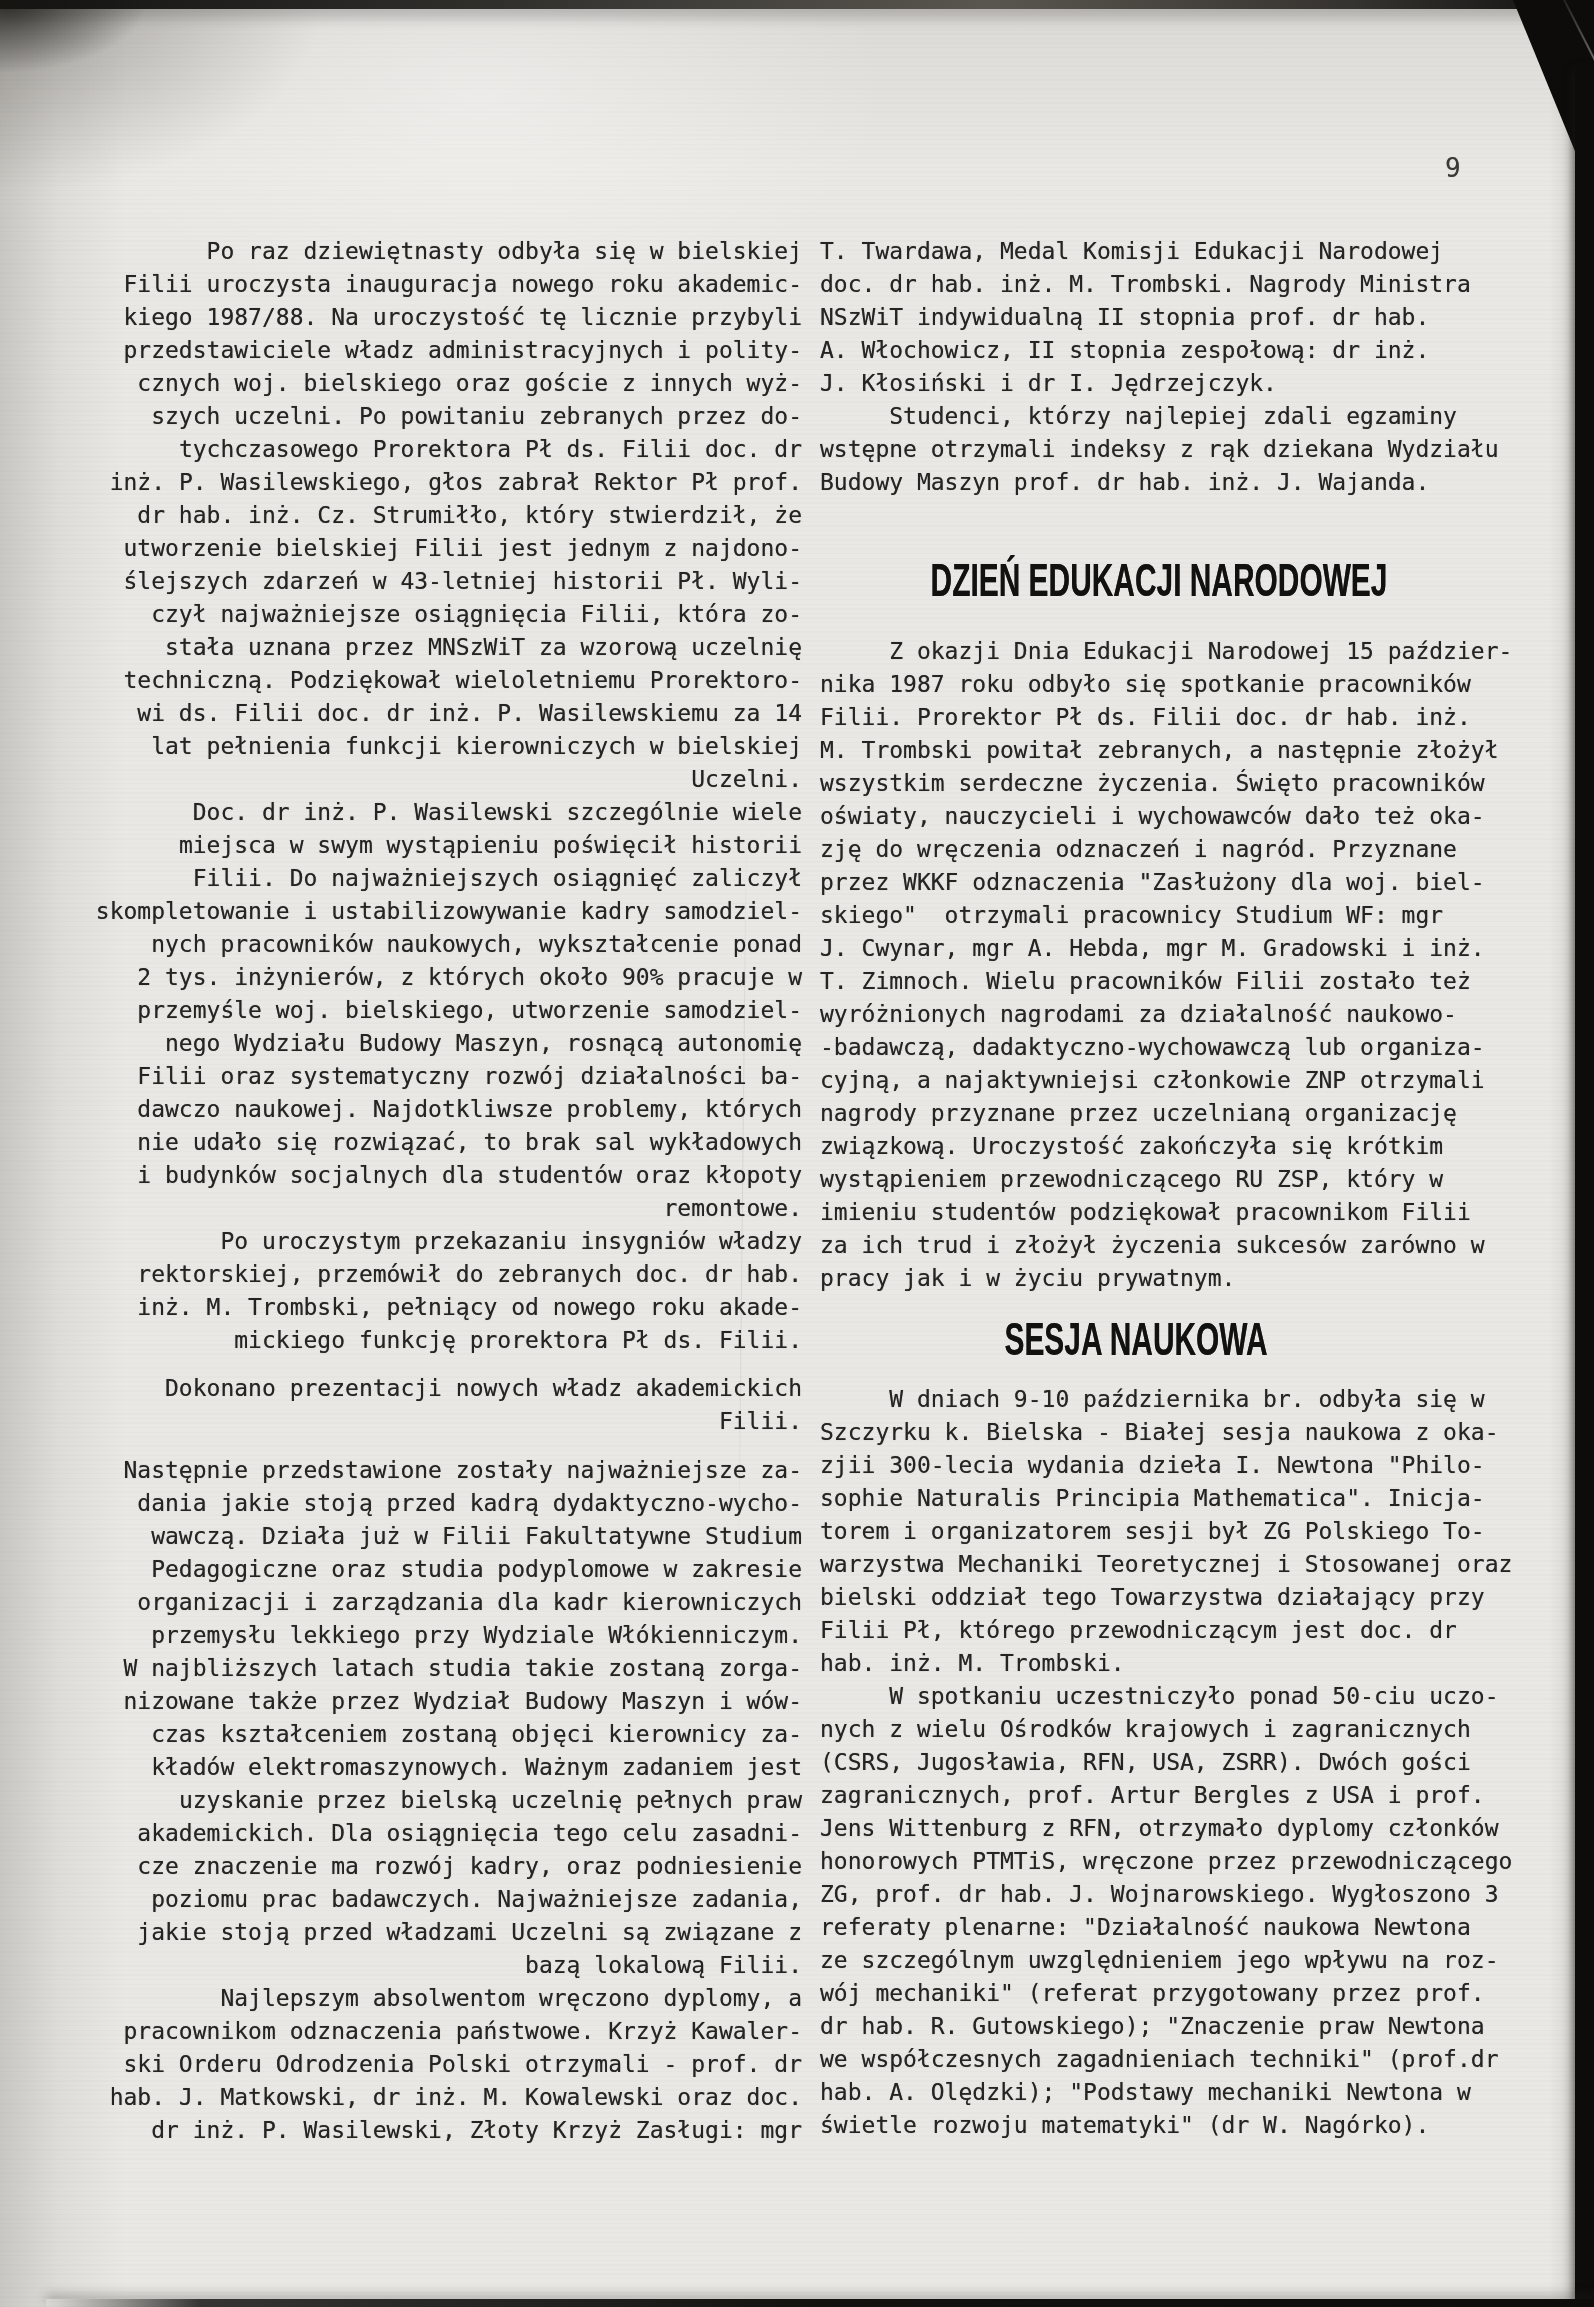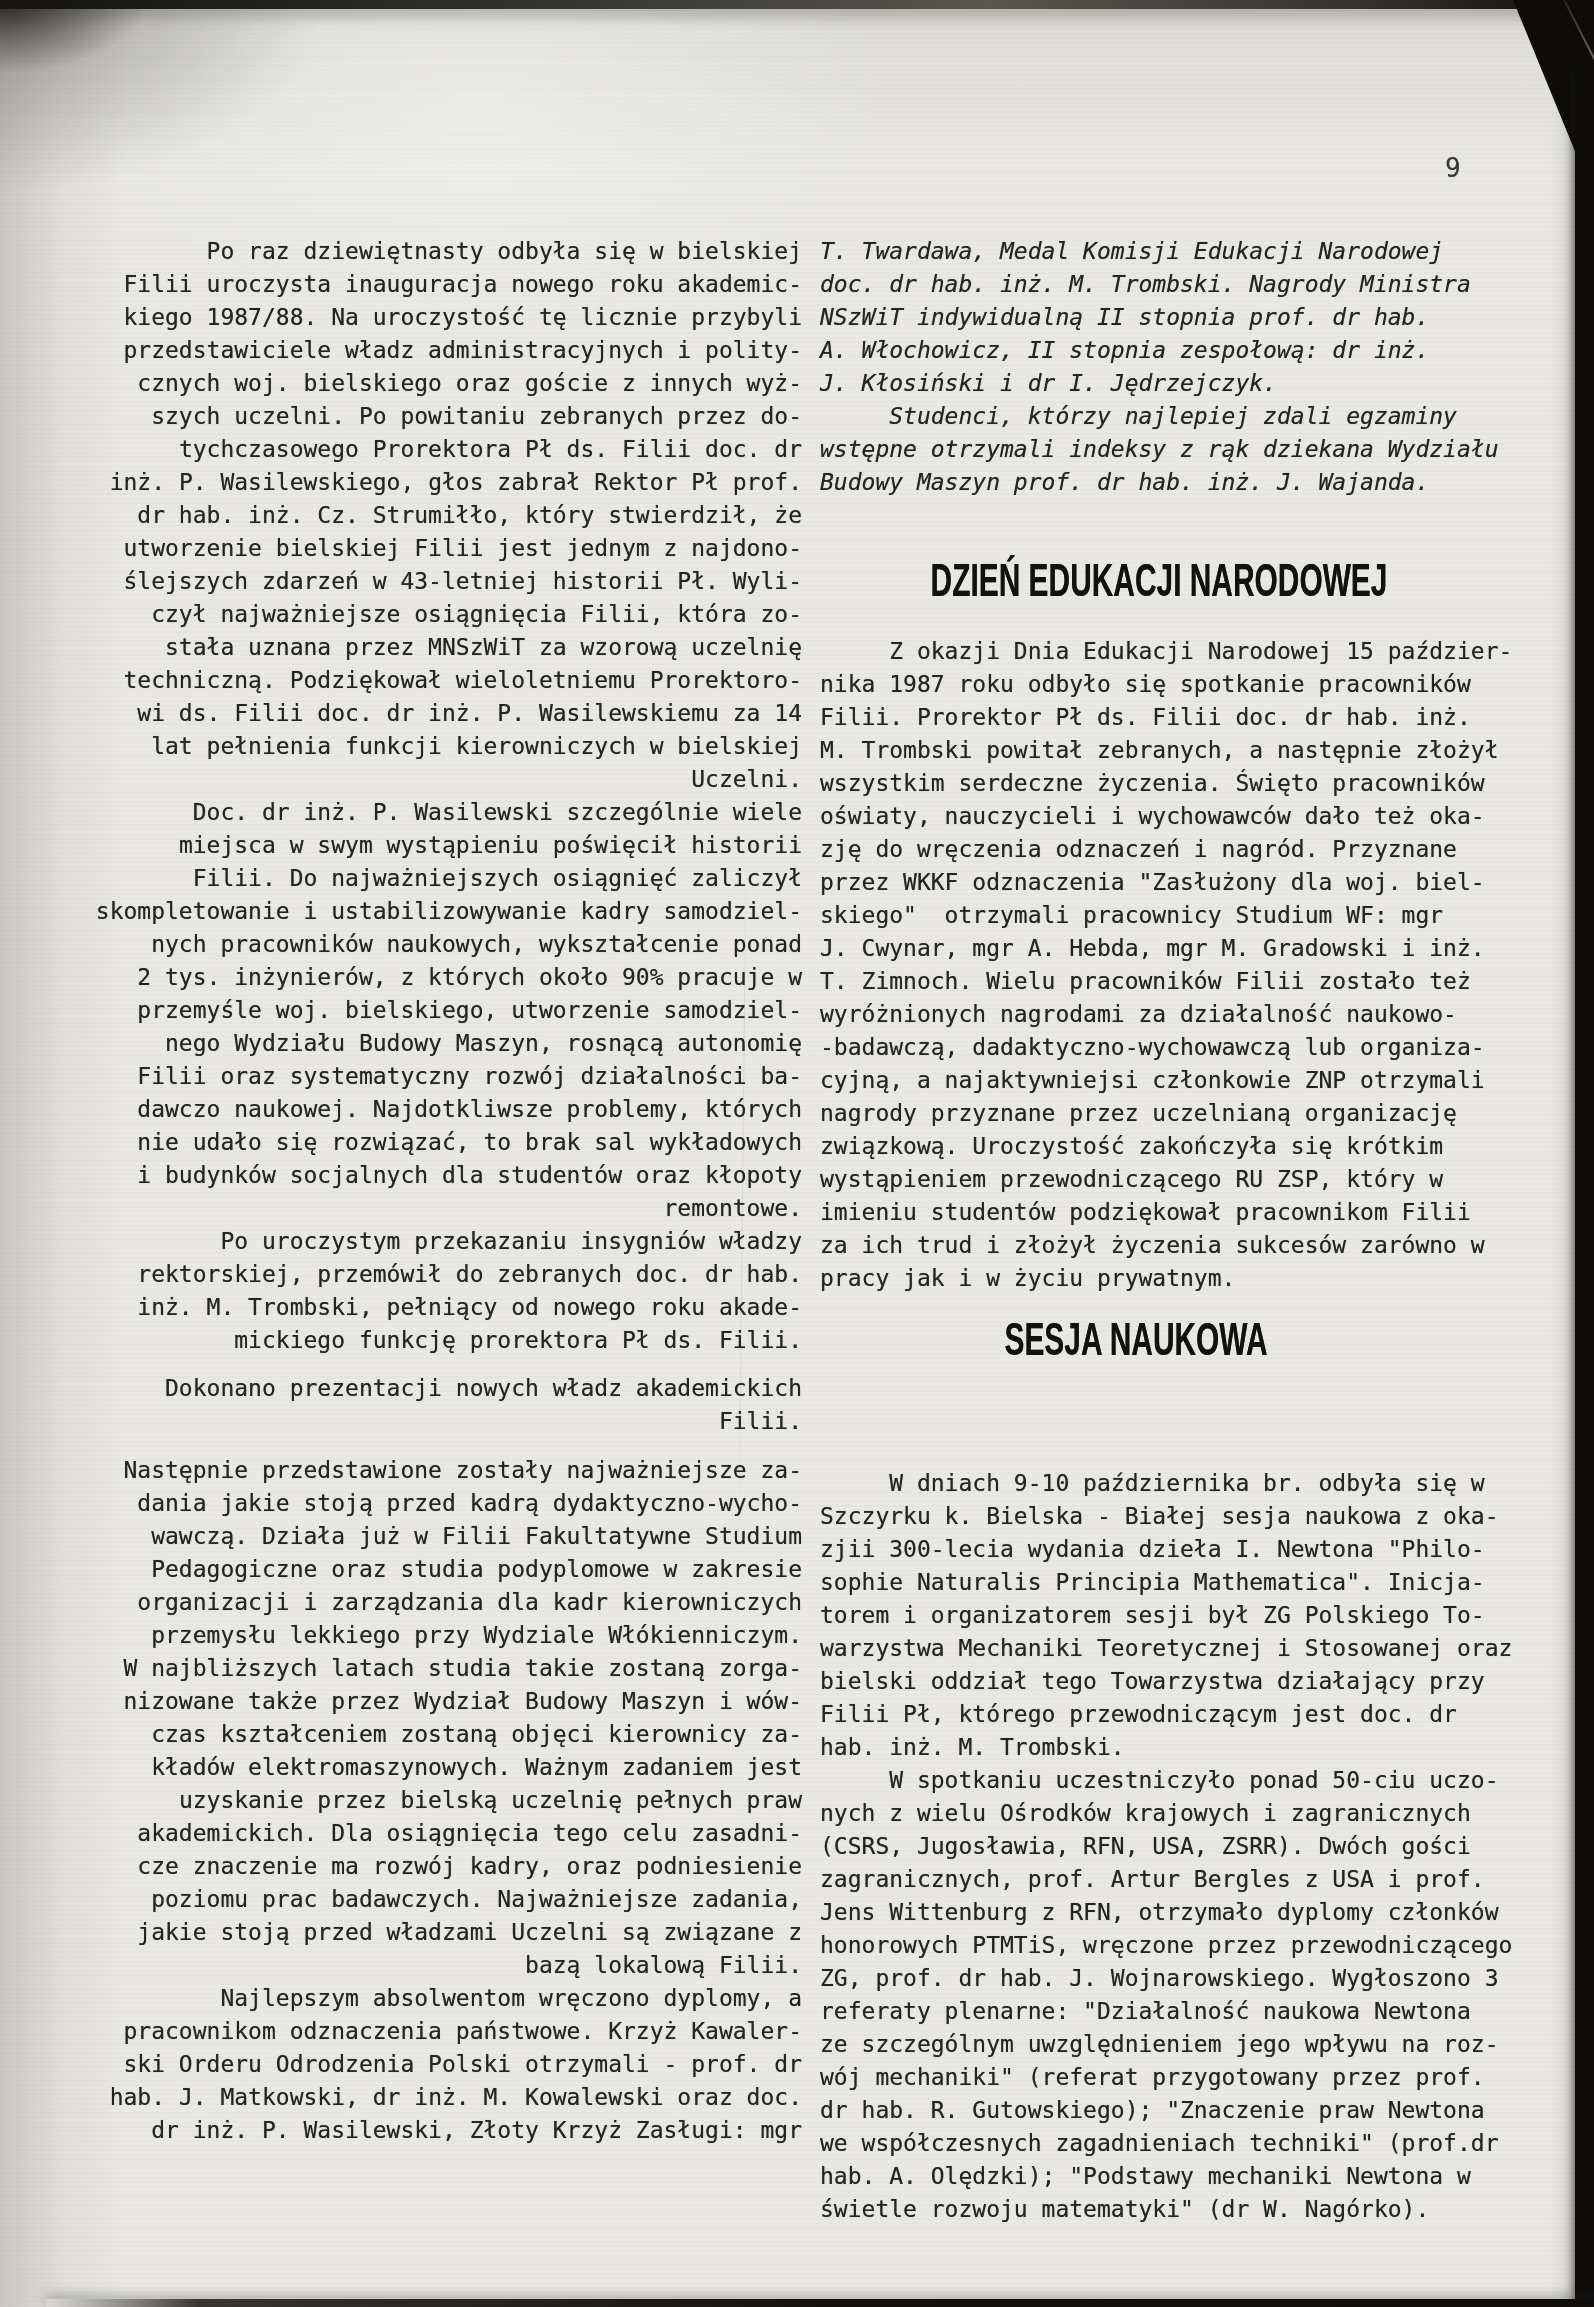--- a/index.html
+++ b/index.html
@@ -51,23 +51,23 @@
     color:#242422;
     white-space:pre;
     letter-spacing:0;
     text-shadow:0 0 0.7px rgba(36,36,34,0.55);
   }
   .left-col{left:84px;width:718px;text-align:right;}
   .right-col{left:820px;width:705px;}
   .lb1{top:235px;}
   .lb2{top:1372px;}
   .lb3{top:1454px;}
-  .rb1{top:235px;font-style:italic;}
+  .rb1{top:235px;}
   .rb2{top:635px;}
-  .rb3{top:1467px;}
+  .rb3{top:1383px;}
   .heading{
     position:absolute;left:820px;width:632px;
     text-align:center;
     font-family:"Liberation Sans", sans-serif;
     font-weight:700;
     font-size:46px;line-height:46px;
     color:#111110;
     transform:scaleX(0.65);
     transform-origin:center top;
     white-space:pre;

